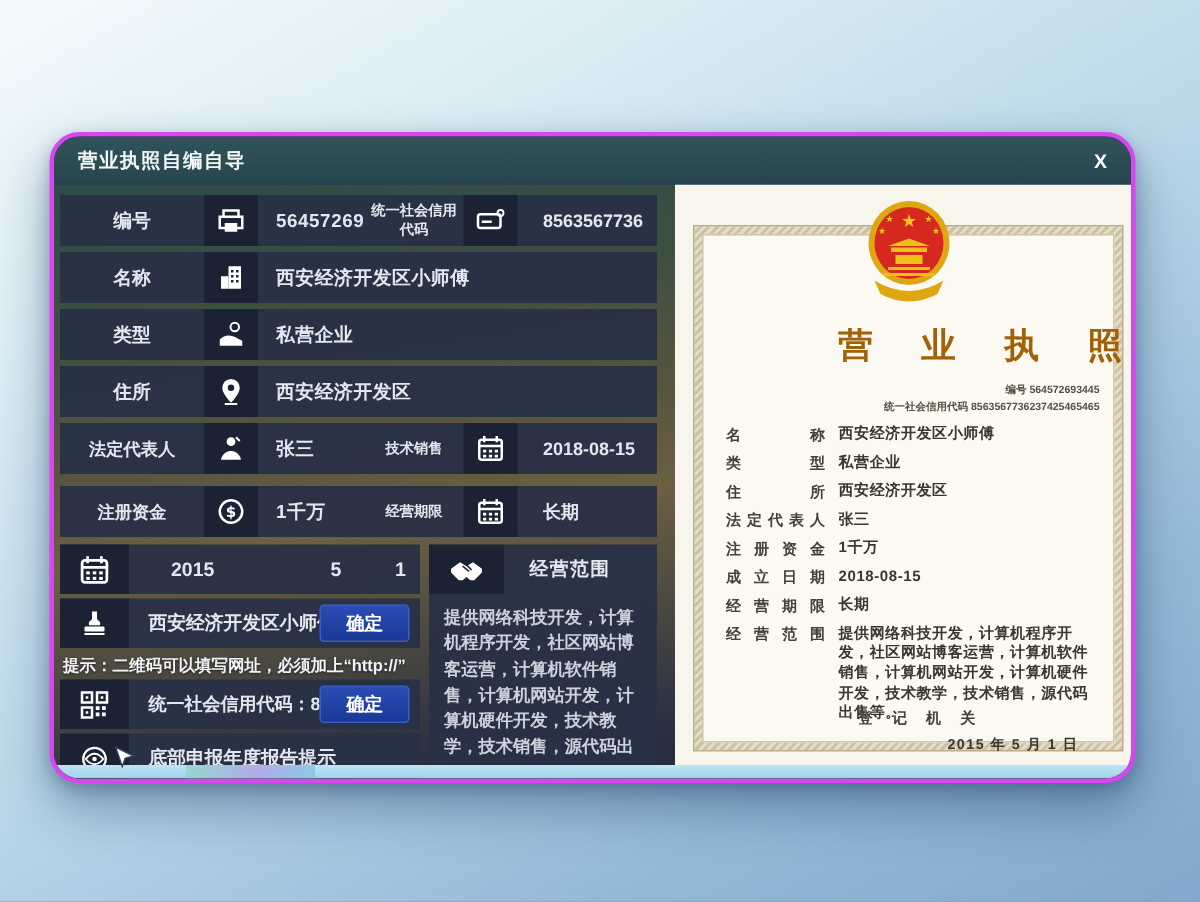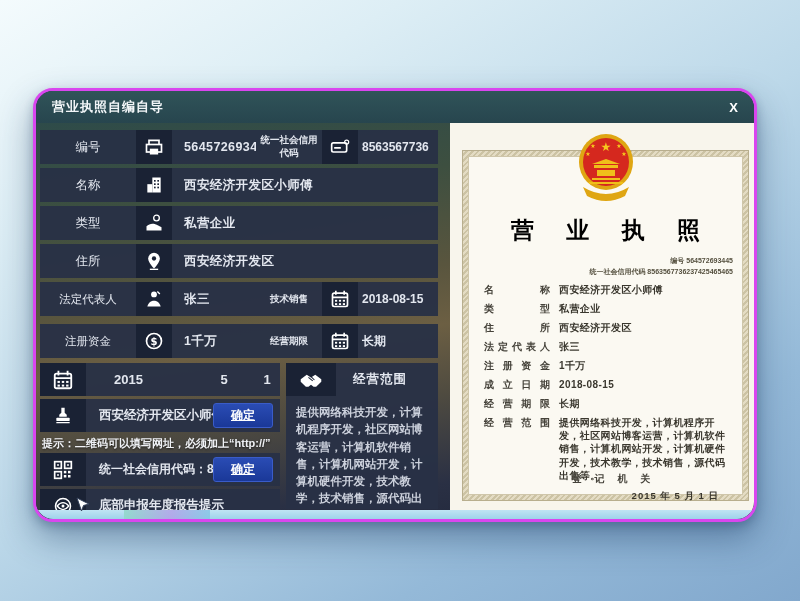--- a/index.html
+++ b/index.html
@@ -16,26 +16,26 @@
   .titlebar{position:absolute;top:0;left:0;right:0;height:32px;box-sizing:border-box;
     background:linear-gradient(180deg,#305459,#27454e);display:flex;align-items:center;
     justify-content:space-between;padding:0 16px;z-index:4;}
   .title{color:#f2f6f8;font-size:13px;font-weight:bold;letter-spacing:1px;}
   .close{color:#ffffff;font-size:13px;font-weight:bold;}
   .winbody{position:absolute;top:32px;left:0;right:0;bottom:0;
     background:linear-gradient(172deg,#2e4b49 0%,#3d4f40 20%,#59553e 40%,#6c5f43 52%,#4f4b40 66%,#2a3044 84%,#1e2539 100%);}
   .rows{position:absolute;left:4px;top:7px;width:398px;display:flex;flex-direction:column;gap:4px;}
   .row{height:34px;background:rgba(40,48,70,.95);display:flex;align-items:center;color:#e3e7ef;}
   .row.mtop{margin-top:4px;}
-  .lbl{flex:0 0 96px;text-align:center;font-size:12.5px;font-weight:normal;}
+  .lbl{flex:0 0 96px;text-align:center;font-size:12.5px;font-weight:bold;}
   .lbl.sm{font-size:11.5px;}
   .ibox{flex:0 0 36px;height:100%;background:#1a2234;display:flex;align-items:center;justify-content:center;}
   .val{flex:1 1 auto;padding-left:12px;font-size:12.5px;font-weight:bold;letter-spacing:.4px;min-width:0;white-space:nowrap;overflow:hidden;}
   .lbl2{flex:0 0 66px;font-size:9.5px;text-align:center;font-weight:bold;letter-spacing:0;}
-  .val2{flex:0 0 76px;padding-left:4px;font-size:12px;font-weight:bold;white-space:nowrap;overflow:hidden;}
+  .val2{flex:0 0 76px;padding-left:17px;font-size:12px;font-weight:bold;white-space:nowrap;overflow:hidden;}
   .tools{position:absolute;left:4px;top:240px;width:240px;display:flex;flex-direction:column;}
   .trow{height:33px;background:rgba(40,48,70,.95);display:flex;align-items:center;color:#e3e7ef;margin-bottom:3px;}
   .tibox{flex:0 0 46px;height:100%;background:#1a2234;display:flex;align-items:center;justify-content:center;}
   .dspan{font-size:13px;font-weight:bold;}
   .dy{flex:0 0 80px;padding-left:28px;}
   .dm{flex:0 0 60px;text-align:center;}
   .dd{flex:1;text-align:center;}
   .tval{flex:1;padding-left:13px;font-size:12.5px;font-weight:bold;white-space:nowrap;overflow:hidden;}
   .tval.sm{font-size:12px;}
   .btn{flex:0 0 58px;height:23px;margin-right:7px;border-radius:3px;
@@ -47,22 +47,22 @@
   .scope-hdr{height:33px;display:flex;align-items:center;color:#e3e7ef;}
   .scope-hdr .tibox{flex:0 0 50px;}
   .scope-title{flex:1;text-align:center;font-size:12.5px;font-weight:bold;letter-spacing:1px;padding-right:14px;}
   .scope-text{padding:8px 10px;font-size:11.5px;line-height:1.5;color:#ccd1dc;font-weight:600;}
   
   .license{position:absolute;left:414px;top:0;width:311px;height:390px;background:#f8f5ec;overflow:hidden;}
   .frame{position:absolute;left:12px;right:12px;top:27px;bottom:12px;
     background:repeating-linear-gradient(135deg,#e4dcc4 0 2px,#ccc3a4 2px 4px);border:1px solid #b8ae8e;}
   .frame-inner{position:absolute;inset:5px;background:#fbf9f2;border:1px solid #cfc6aa;}
   .emblem{position:absolute;top:8px;left:50%;transform:translateX(-50%);z-index:2;}
-  .lic-title{position:absolute;top:92px;left:0;right:0;text-align:center;z-index:2;
-    font-size:23px;font-weight:bold;color:#000000;letter-spacing:13px;text-indent:13px;}
+  .lic-title{position:absolute;top:92px;left:0;right:0;text-align:right;z-index:2;
+    font-size:23px;font-weight:bold;color:#a16207;letter-spacing:13px;text-indent:13px;}
   .lic-serials{position:absolute;top:132px;right:28px;z-index:2;text-align:right;
     font-size:7px;font-weight:bold;color:#55503f;line-height:1.6;}
   .lic-fields{position:absolute;left:34px;right:26px;top:160px;z-index:2;}
   .lic-field{display:flex;margin-bottom:5px;}
   .lic-lbl{flex:0 0 66px;font-size:10px;font-weight:bold;color:#45423a;text-align:justify;text-align-last:justify;}
   .lic-val{flex:1;padding-left:9px;font-size:10px;font-weight:bold;color:#3a372e;letter-spacing:.4px;line-height:1.32;}
   .lic-registrar{position:absolute;bottom:27px;left:16px;right:0;text-align:center;z-index:2;
     font-size:10px;font-weight:bold;color:#45423a;letter-spacing:5px;}
   .lic-date{position:absolute;bottom:10px;right:42px;z-index:2;font-size:9.5px;font-weight:bold;color:#3a372e;letter-spacing:1px;}
   .rim{position:absolute;left:0;right:0;bottom:0;height:9px;background:linear-gradient(180deg,#bfe4f4,#9fd2ea);z-index:5;}

